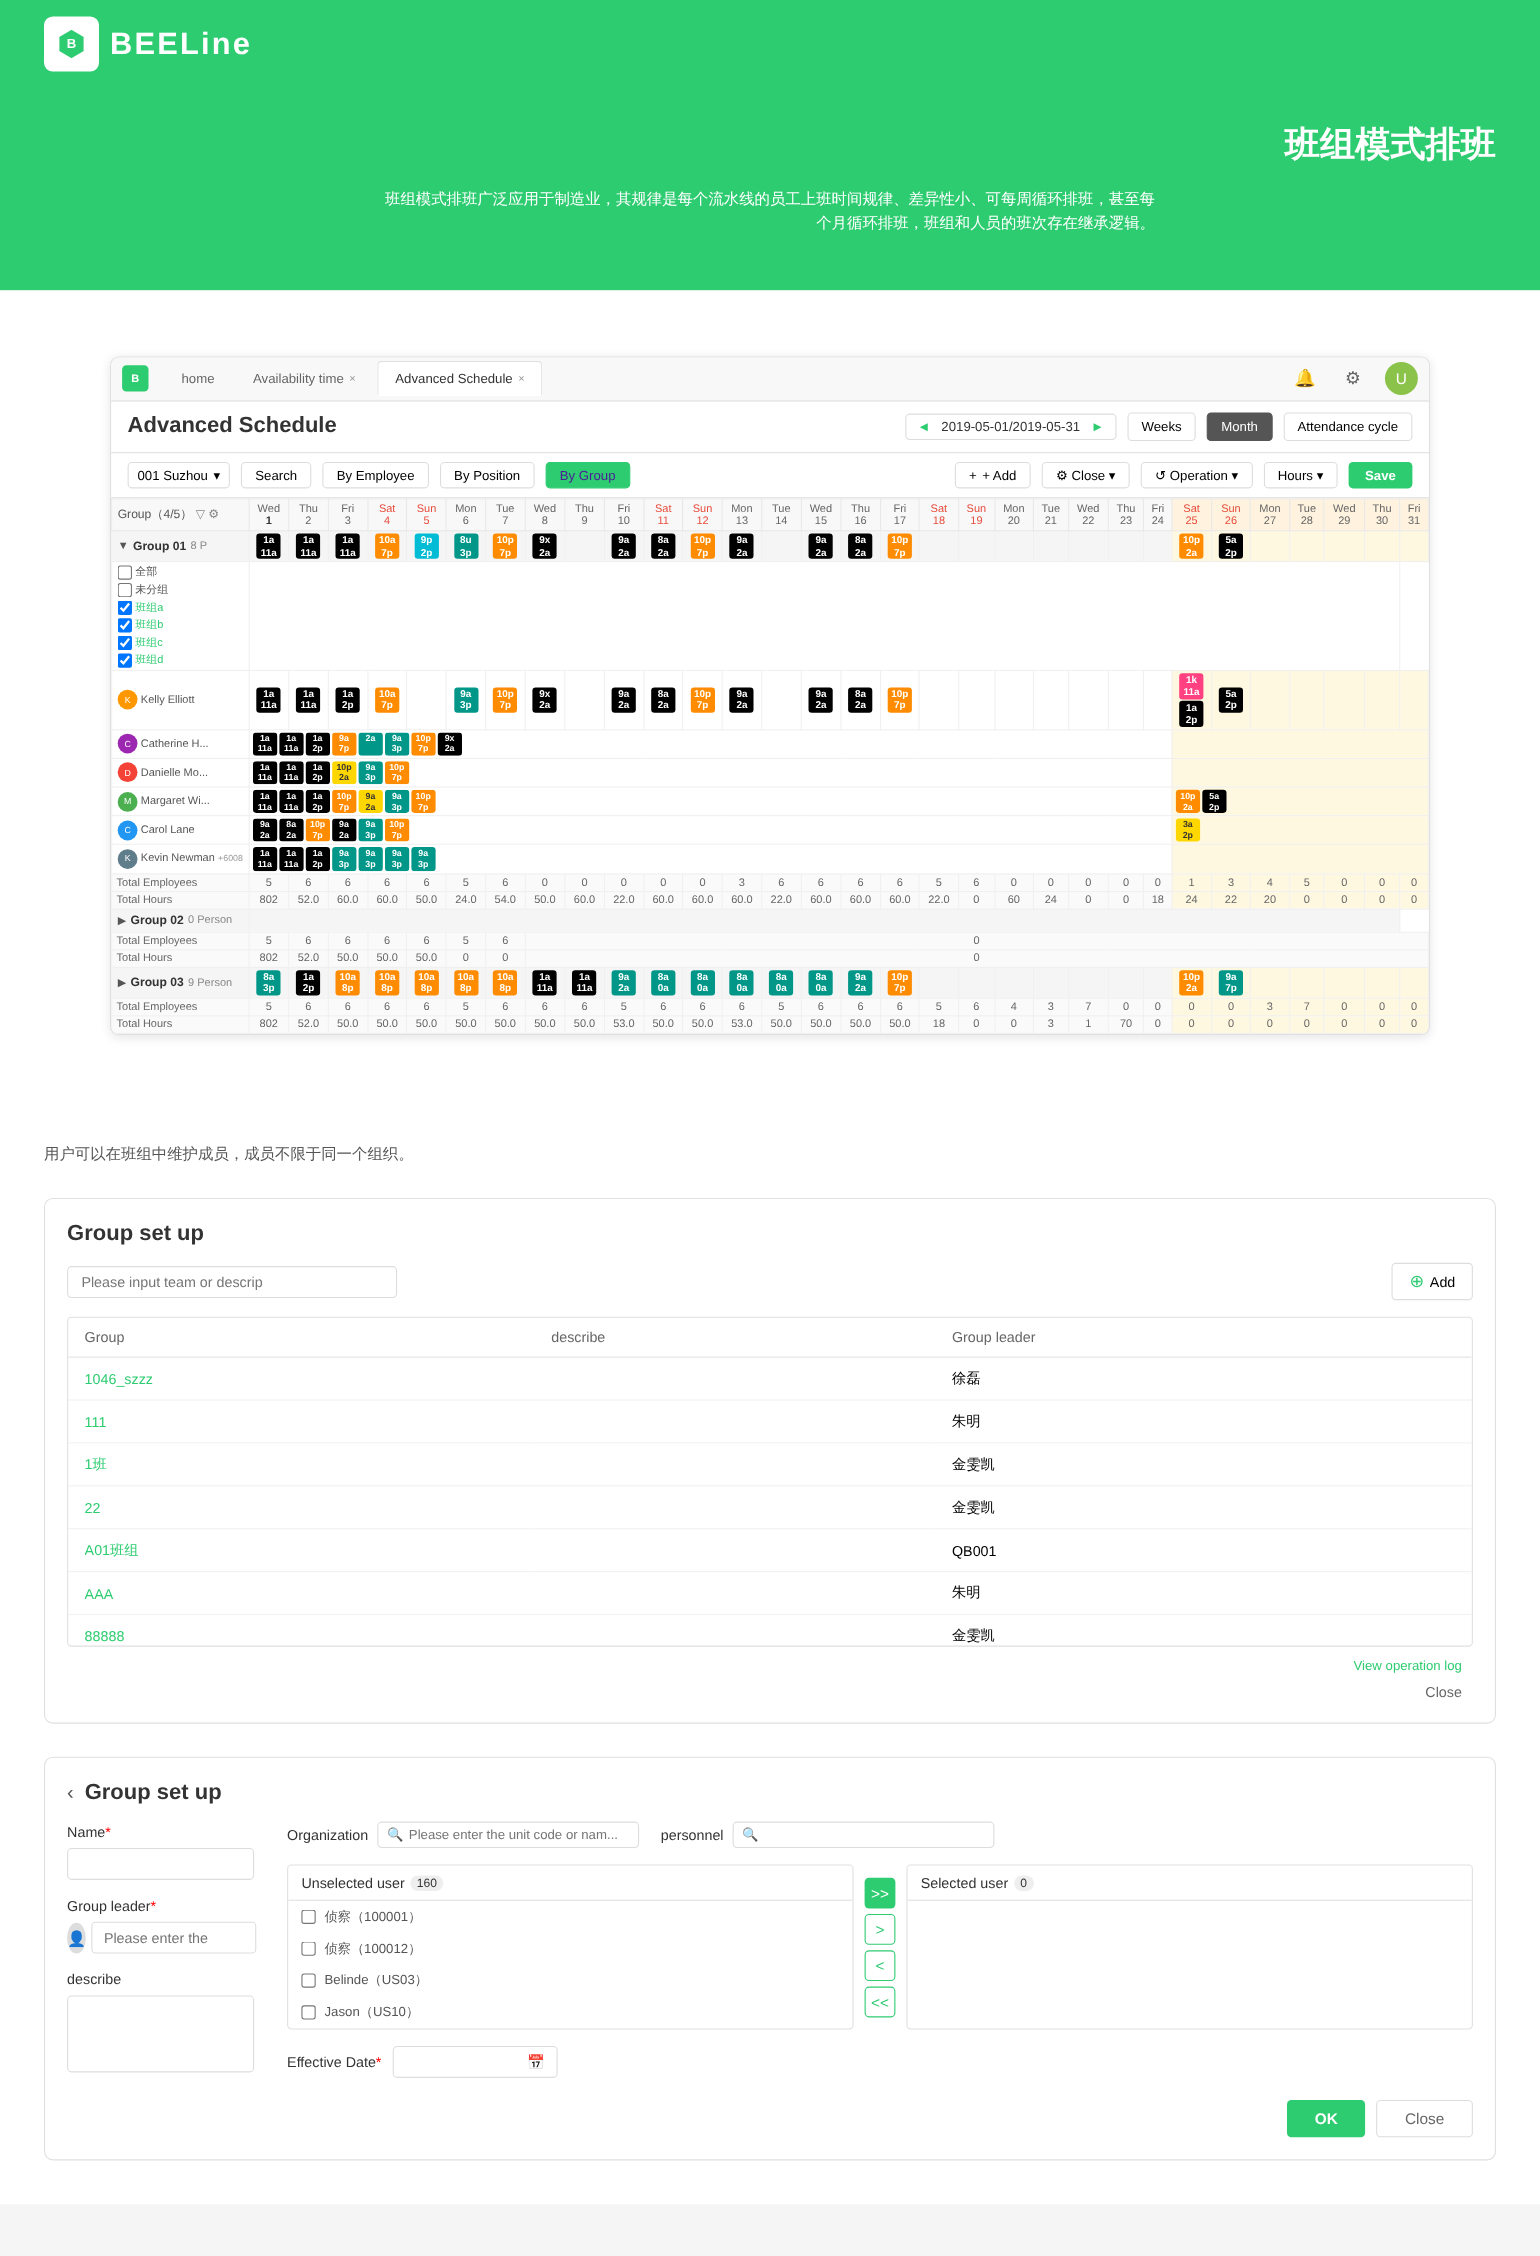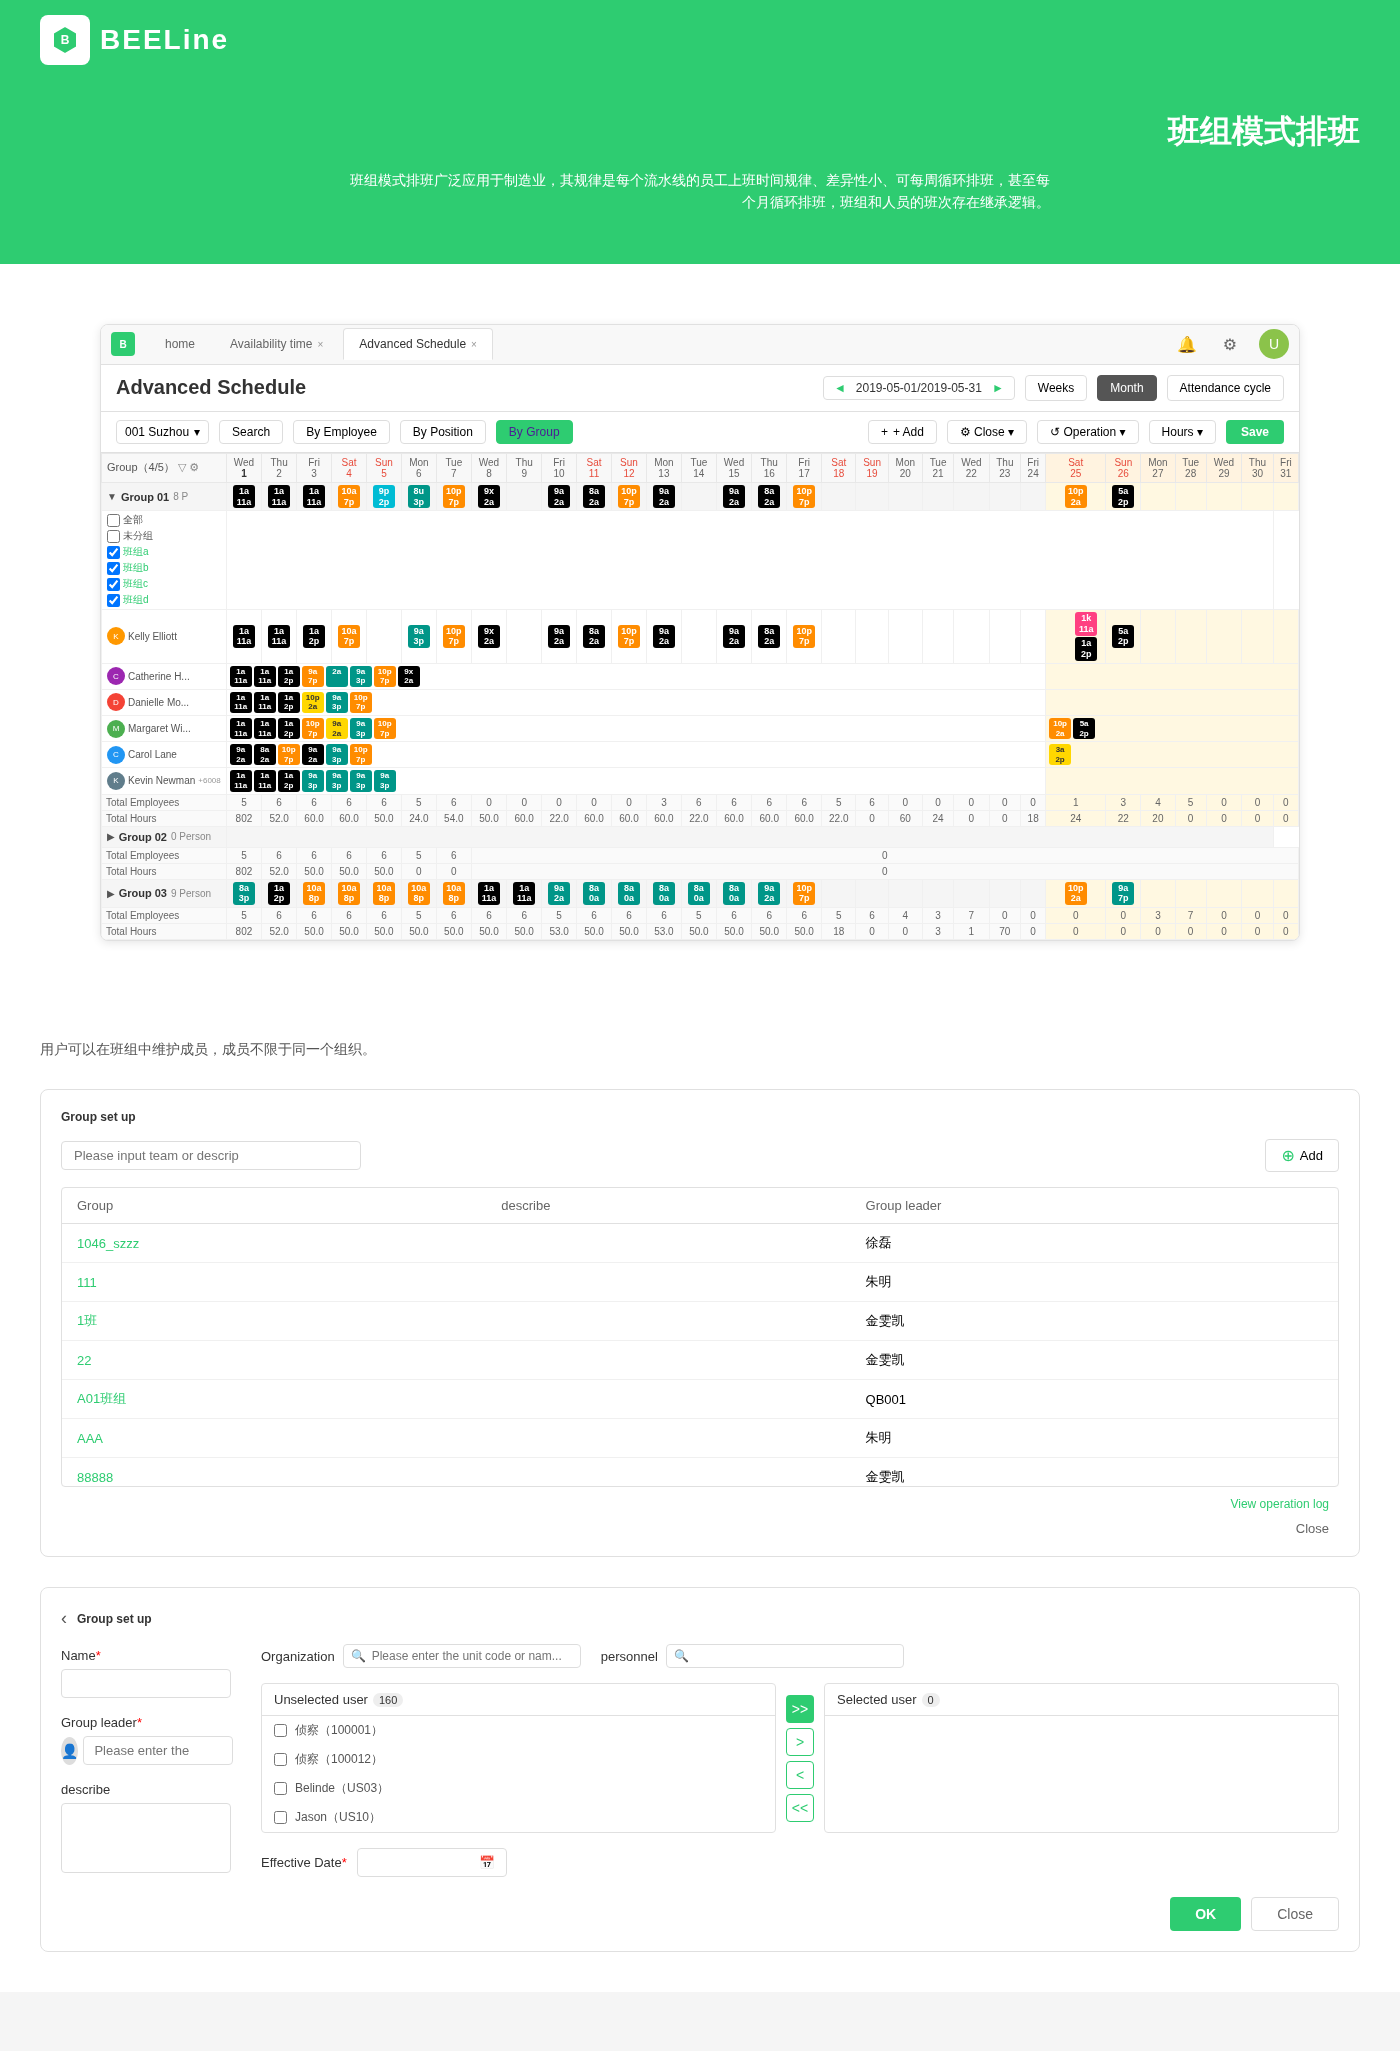--- a/index.html
+++ b/index.html
@@ -349,21 +349,21 @@
     }
 
     
     .group-setup-panel {
       border: 1px solid #e0e0e0;
       border-radius: 8px;
       padding: 20px;
       margin-bottom: 30px;
     }
     .panel-title {
-      font-size: 12px;
+      font-size: 20px;
       font-weight: bold;
       color: #333;
       margin-bottom: 15px;
     }
     .search-bar {
       display: flex;
       align-items: center;
       gap: 10px;
       margin-bottom: 15px;
     }
@@ -976,21 +976,21 @@
                   <span class="shift-cell shift-orange">10p<br>7p</span>
                 </div>
               </td>
             <td style="text-align:center;"></td>
             <td style="text-align:center;"></td>
             <td style="text-align:center;"></td>
             <td style="text-align:center;"></td>
             <td style="text-align:center;"></td>
             <td style="text-align:center;"></td>
             <td style="text-align:center;"></td>
-            <td style="text-align:center;background:#fff8e1;padding-left:24px;">
+            <td style="text-align:center;background:#fff8e1;">
                 <div class="shift-wrapper">
                   <span class="shift-cell shift-pink">1k<br>11a</span>
                   <span class="shift-cell shift-blue">1a<br>2p</span>
                 </div>
               </td>
             <td style="text-align:center;background:#fff8e1;">
                 <div class="shift-wrapper">
                   <span class="shift-cell shift-blue">5a<br>2p</span>
                 </div>
               </td>

